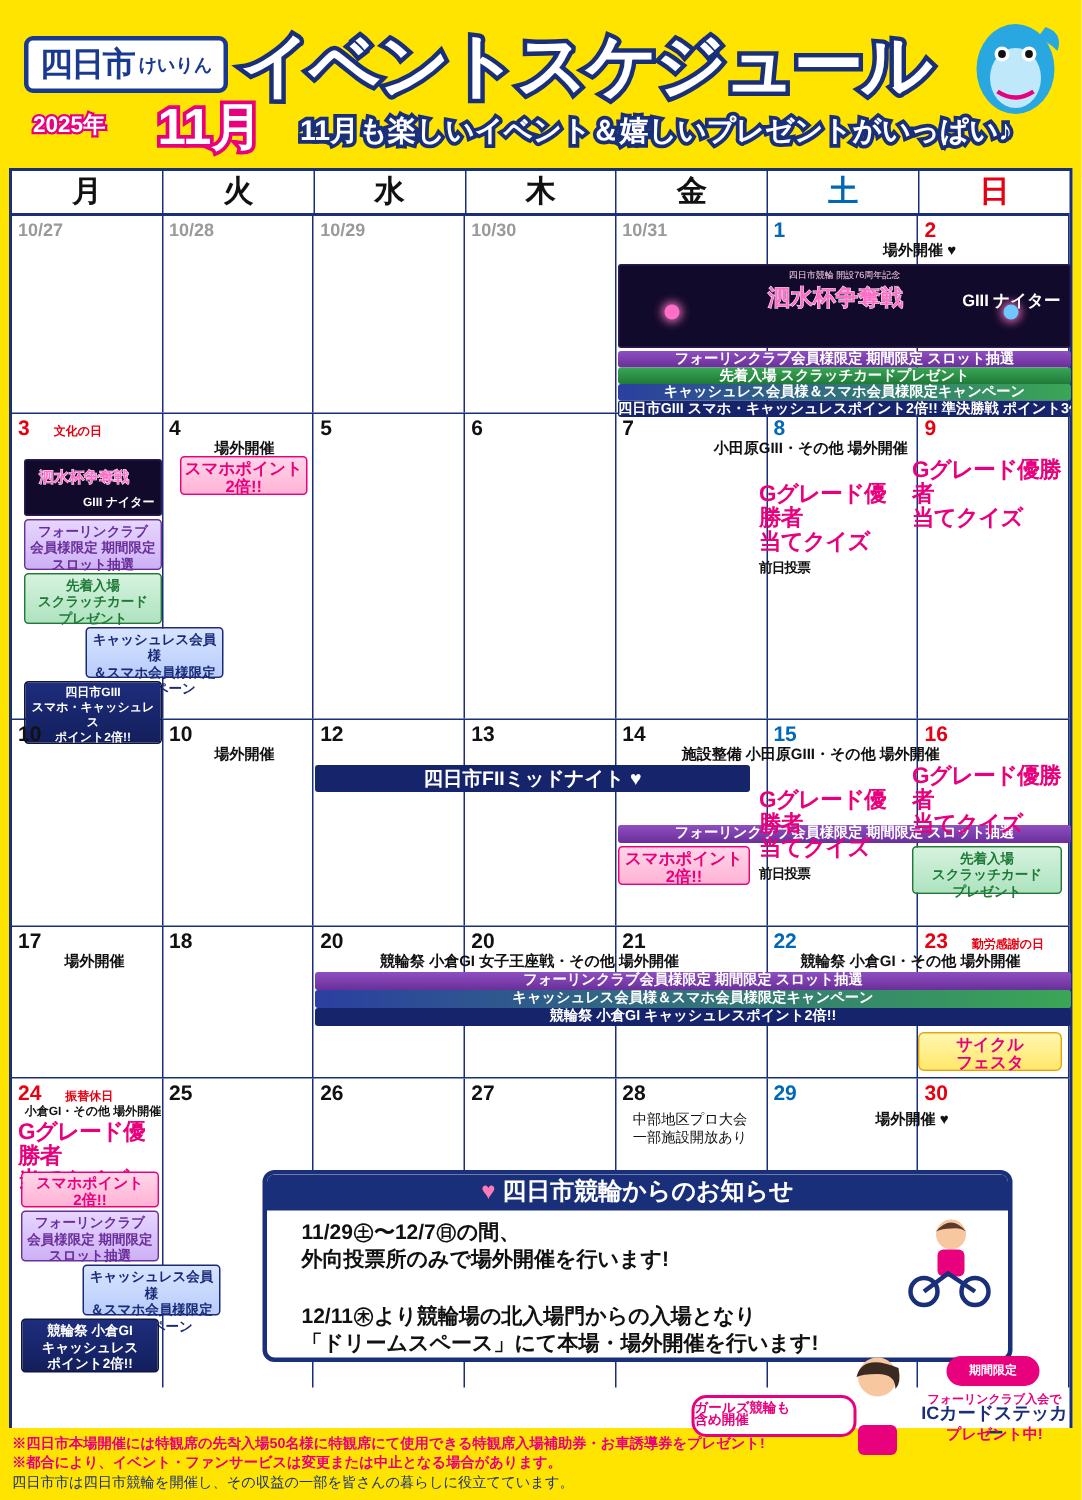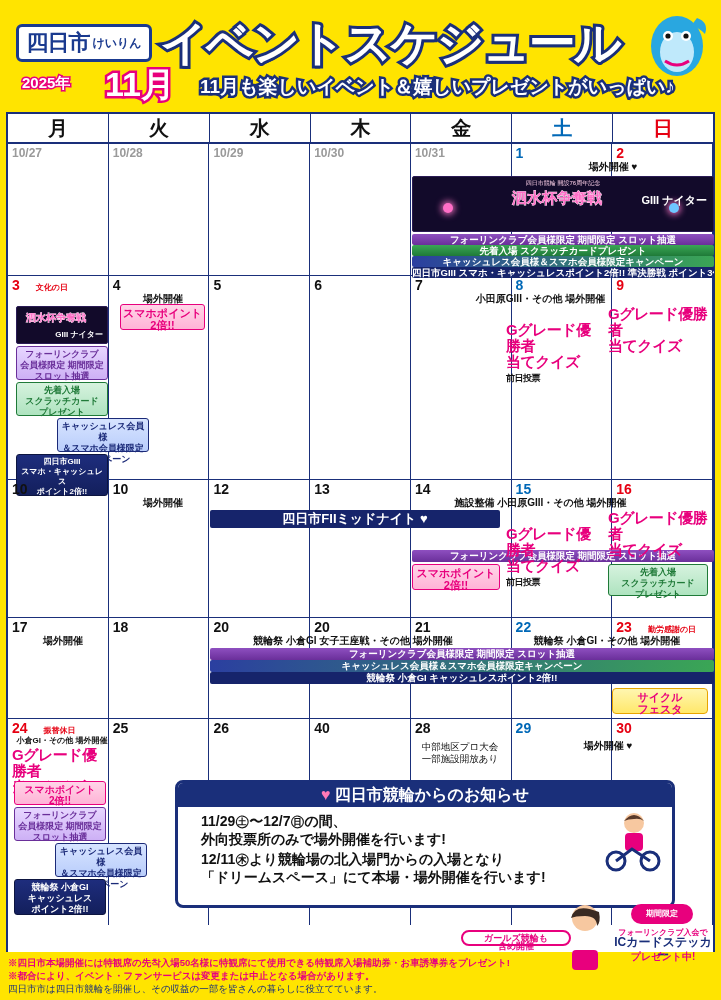--- a/index.html
+++ b/index.html
@@ -171,23 +171,23 @@
   .notice-girl { position:absolute; right:4px; top:26px; width:70px; height:64px; }
 
   
   .footer {
     position:absolute; left:0; top:952px; width:721px; height:48px;
     background:#ffe400; font-size:9.5px; color:#1a2f7a; padding:4px 8px;
     line-height:13px;
   }
   .footer .pk { color:#e8007d; font-weight:bold; }
   .girls-badge {
-    position:absolute; right:150px; top:-22px; width:110px; height:16px;
+    position:absolute; right:150px; top:-22px; width:110px; height:28px;
     background:#fff; border:2px solid #e8007d; border-radius:10px;
-    color:#e8007d; font-size:9px; font-weight:bold; text-align:center;
+    color:#e8007d; font-size:9px; font-weight:bold; 
     line-height:16px;
   }
   .ic-badge {
     position:absolute; right:8px; top:-42px; width:100px; height:70px;
     color:#1a2f7a; font-size:9px; font-weight:bold; text-align:center;
   }
   .ic-badge .circ {
     position:absolute; left:18px; top:-6px; width:62px; height:20px;
     background:#e8007d; color:#fff; border-radius:10px; line-height:20px; font-size:8px;
   }
@@ -415,21 +415,21 @@
       <div class="cell">
         <div class="dnum sun"><span>24</span><span class="holiday">振替休日</span></div>
       </div>
       <div class="cell">
         <div class="dnum">25</div>
       </div>
       <div class="cell">
         <div class="dnum">26</div>
       </div>
       <div class="cell">
-        <div class="dnum">40</div>
+        <div class="dnum">27</div>
       </div>
       <div class="cell">
         <div class="dnum">28</div>
       </div>
       <div class="cell">
         <div class="dnum sat">29</div>
       </div>
       <div class="cell">
         <div class="dnum sun">30</div>
       </div>
@@ -458,21 +458,21 @@
   </div>
 
   <div class="notice">
     <div class="notice-head">
       <span class="heart">♥</span>
       <span>四日市競輪からのお知らせ</span>
     </div>
     <div class="notice-body">
       <div class="nline">11/29㊏〜12/7㊐の間、</div>
       <div class="nline">外向投票所のみで場外開催を行います!</div>
-      <div class="nline" style="margin-top:2px;">12/11㊍より競輪場の北入場門からの入場となり</div>
+      <div class="nline" style="margin-top:20px;">12/11㊍より競輪場の北入場門からの入場となり</div>
       <div class="nline">「ドリームスペース」にて本場・場外開催を行います!</div>
     </div>
     <svg class="notice-girl" viewBox="0 0 70 64">
       <circle cx="36" cy="14" r="10" fill="#f7c8a0"></circle>
       <path d="M26 12 q10 -12 20 0 q-4 -3 -10 -2 q-6 0 -10 2z" fill="#5a3a2a"></path>
       <rect x="27" y="24" width="18" height="18" rx="4" fill="#e8007d"></rect>
       <circle cx="18" cy="52" r="9" fill="none" stroke="#1a2f7a" stroke-width="3"></circle>
       <circle cx="52" cy="52" r="9" fill="none" stroke="#1a2f7a" stroke-width="3"></circle>
       <path d="M18 52 L34 40 L52 52" stroke="#1a2f7a" stroke-width="3" fill="none"></path>
     </svg>

